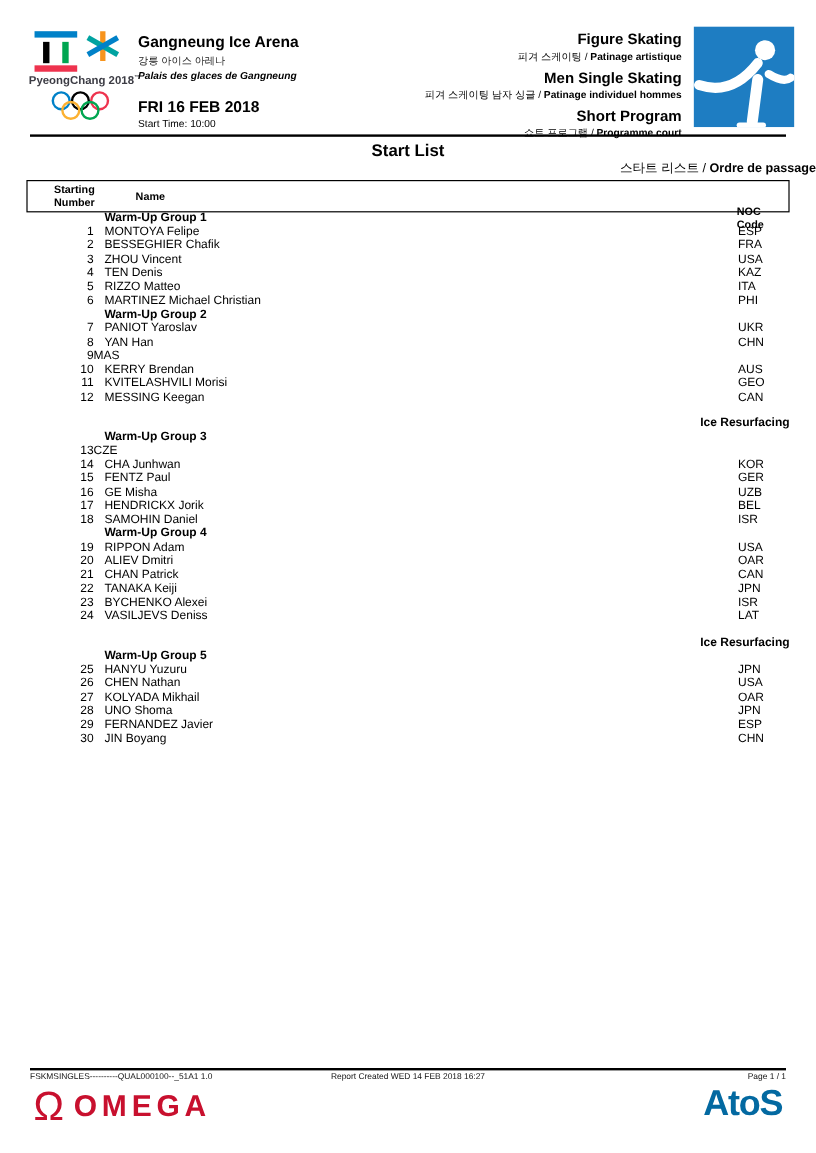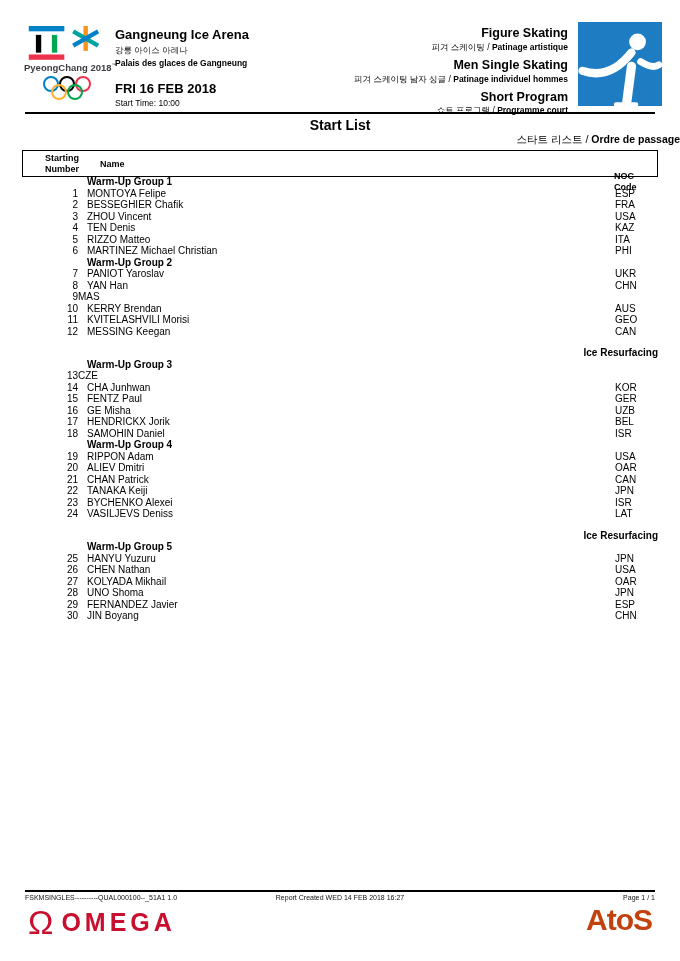--- a/index.html
+++ b/index.html
@@ -12,21 +12,21 @@
 
   
   .emblem-block { position:absolute; top:24px; left:24px; width:86px; text-align:center; }
   .emblem-block svg { display:block; margin:0 auto; }
   .wordmark { font-size:9.5px; font-weight:bold; color:#3c3c44; letter-spacing:0; margin:2px 0 2px 0; white-space:nowrap; }
   .wordmark sup { font-size:5px; }
 
   .venue-block { position:absolute; top:27px; left:115px; }
   .venue-title { font-size:13px; font-weight:bold; }
   .venue-kr { font-size:8.5px; margin-top:3px; color:#222; }
-  .venue-fr { font-size:8.5px; font-weight:bold; margin-top:1px; }
+  .venue-fr { font-size:8.5px; font-weight:bold; margin-top:1px;font-style:italic; }
   .date-line { font-size:13px; font-weight:bold; margin-top:13px; }
   .time-line { font-size:8.5px; margin-top:2px; }
 
   .event-block { position:absolute; top:27px; right:112px; text-align:right; }
   .event-title { font-size:12.5px; font-weight:bold; line-height:1.1; }
   .event-sub { font-size:8.5px; margin:1px 0 5px 0; white-space:nowrap; }
   .event-sub .fr { font-weight:bold; }
 
   .pictogram { position:absolute; top:22px; right:18px; width:84px; height:84px; }
 
@@ -36,21 +36,21 @@
   .doc-title { position:absolute; top:117px; left:0; right:0; text-align:center; font-size:14px; font-weight:bold; }
   .doc-subtitle { position:absolute; top:133px; left:0; right:0; text-align:right; font-size:10.5px; }
   .doc-subtitle .fr { font-weight:bold; }
 
   
   .thead {
     position:absolute; top:150px; left:22px; right:22px; height:27px;
     border:1px solid #000; display:flex; align-items:center; padding:1px 0;
   }
   .th-num { width:56px; text-align:right; font-size:9px; font-weight:bold; line-height:1.2; }
-  .th-name { flex:1; margin-left:9px; font-size:9px; font-weight:bold;padding-left:12px; }
+  .th-name { flex:1; margin-left:22px; font-size:9px; font-weight:bold;padding-left:12px; }
   .th-noc { width:43px; font-size:9px; font-weight:bold; line-height:1.2;margin-top:36px; }
 
   .tbody { position:absolute; top:176px; left:22px; right:22px; }
   .group { }
   .group-label { font-size:10px; font-weight:bold; height:11.5px; line-height:11.5px; margin-left:65px; }
   .note { font-size:10px; font-weight:bold; height:11.5px; line-height:11.5px; margin-left:65px; margin-top:10px;text-align:right; }
   .row { display:flex; height:11.5px; line-height:11.5px; font-size:10px; }
   .col-num { width:56px; text-align:right; }
   .col-name { flex:1; margin-left:9px; }
   .col-noc { width:43px; }
@@ -58,21 +58,21 @@
   
   .foot-rule { position:absolute; top:890px; left:25px; right:25px; height:2px; background:#000; }
   .foot-row { position:absolute; top:894px; left:25px; right:25px; display:flex; font-size:7px; color:#111; }
   .foot-code { flex:1; text-align:left; }
   .foot-created { flex:1.4; text-align:center; }
   .foot-page { flex:1; text-align:right; }
 
   .omega { position:absolute; top:905px; left:28px; color:#c8102e; display:flex; align-items:center; }
   .omega-mark { font-size:34px; line-height:34px; font-weight:normal; }
   .omega-text { font-size:25px; font-weight:bold; letter-spacing:4px; margin-left:8px; }
-  .atos { position:absolute; top:903px; right:28px; color:#c2410c; font-size:30px; font-weight:bold; letter-spacing:-1px; }
+  .atos { position:absolute; top:903px; right:28px; color:#0369a1; font-size:30px; font-weight:bold; letter-spacing:-1px; }
 </style>
 </head>
 <body>
 
 <div class="page">
 
   <div class="emblem-block">
     <svg width="80" height="36" viewBox="0 0 90 40">
       <rect x="2" y="2" width="40" height="6" fill="#0081c8"></rect>
       <rect x="10" y="12" width="6" height="20" fill="#000000"></rect>

